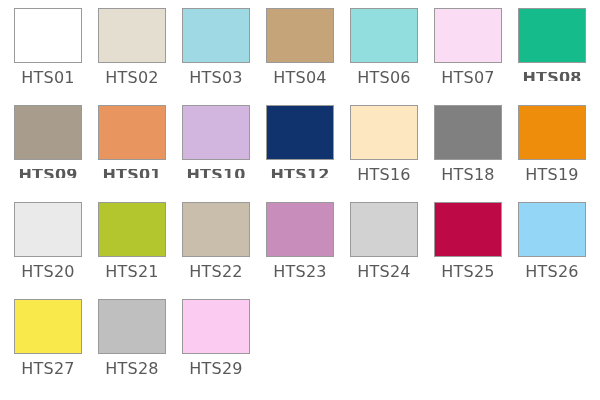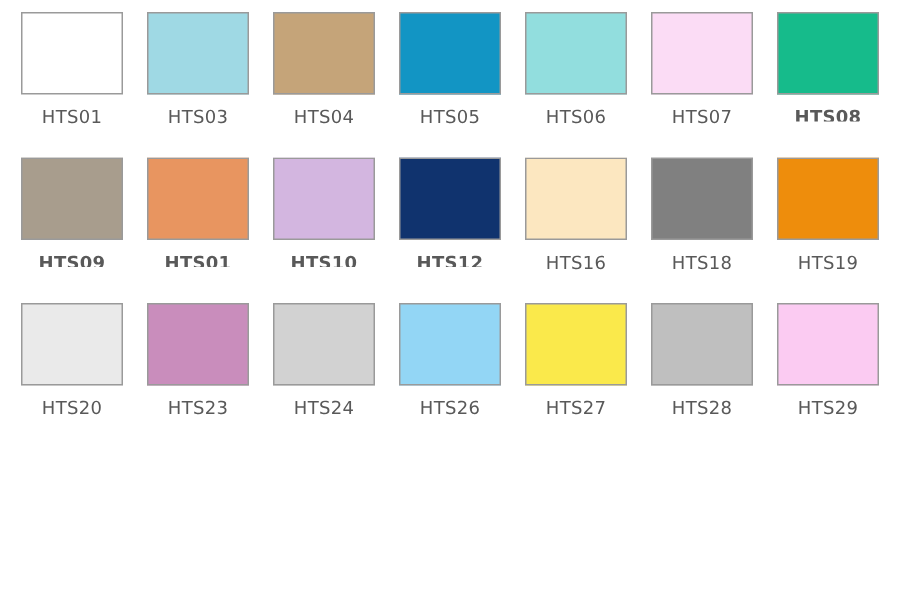--- a/index.html
+++ b/index.html
@@ -36,21 +36,21 @@
   .swatch-chip {
     width: 68px;
     height: 55px;
     box-sizing: border-box;
     border: 1px solid #9a9a9a;
     flex: 0 0 auto;
   }
 
   .swatch-label {
     margin-top: 9px;
-    font-size: 12px;
+    font-size: 16px;
     line-height: 12px;
     color: #595959;
     letter-spacing: 0.2px;
     white-space: nowrap;
     text-align: left;
   }
 
   
   .row-clipped .swatch-label {
     max-height: 9px;
@@ -60,30 +60,30 @@
 </style>
 </head>
 <body>
 
 <div id="swatch-grid">
     <div class="swatch-cell">
       <div class="swatch-chip" style="background-color: rgb(255, 255, 255);"></div>
       <div class="swatch-label">HTS01</div>
     </div>
     <div class="swatch-cell">
+      <div class="swatch-chip" style="background-color: rgb(228, 222, 208);"></div>
+      <div class="swatch-label">HTS02</div>
+    </div>
+    <div class="swatch-cell">
       <div class="swatch-chip" style="background-color: rgb(159, 217, 228);"></div>
       <div class="swatch-label">HTS03</div>
     </div>
     <div class="swatch-cell">
       <div class="swatch-chip" style="background-color: rgb(197, 164, 121);"></div>
       <div class="swatch-label">HTS04</div>
-    </div>
-    <div class="swatch-cell">
-      <div class="swatch-chip" style="background-color: rgb(18, 149, 196);"></div>
-      <div class="swatch-label">HTS05</div>
     </div>
     <div class="swatch-cell">
       <div class="swatch-chip" style="background-color: rgb(146, 222, 222);"></div>
       <div class="swatch-label">HTS06</div>
     </div>
     <div class="swatch-cell">
       <div class="swatch-chip" style="background-color: rgb(251, 220, 245);"></div>
       <div class="swatch-label">HTS07</div>
     </div>
     <div class="swatch-cell row-clipped">
@@ -116,26 +116,38 @@
     </div>
     <div class="swatch-cell">
       <div class="swatch-chip" style="background-color: rgb(238, 141, 12);"></div>
       <div class="swatch-label">HTS19</div>
     </div>
     <div class="swatch-cell">
       <div class="swatch-chip" style="background-color: rgb(234, 234, 234);"></div>
       <div class="swatch-label">HTS20</div>
     </div>
     <div class="swatch-cell">
+      <div class="swatch-chip" style="background-color: rgb(179, 198, 45);"></div>
+      <div class="swatch-label">HTS21</div>
+    </div>
+    <div class="swatch-cell">
+      <div class="swatch-chip" style="background-color: rgb(201, 189, 171);"></div>
+      <div class="swatch-label">HTS22</div>
+    </div>
+    <div class="swatch-cell">
       <div class="swatch-chip" style="background-color: rgb(201, 141, 188);"></div>
       <div class="swatch-label">HTS23</div>
     </div>
     <div class="swatch-cell">
       <div class="swatch-chip" style="background-color: rgb(210, 210, 210);"></div>
       <div class="swatch-label">HTS24</div>
+    </div>
+    <div class="swatch-cell">
+      <div class="swatch-chip" style="background-color: rgb(189, 10, 71);"></div>
+      <div class="swatch-label">HTS25</div>
     </div>
     <div class="swatch-cell">
       <div class="swatch-chip" style="background-color: rgb(147, 214, 245);"></div>
       <div class="swatch-label">HTS26</div>
     </div>
     <div class="swatch-cell">
       <div class="swatch-chip" style="background-color: rgb(250, 233, 75);"></div>
       <div class="swatch-label">HTS27</div>
     </div>
     <div class="swatch-cell">

